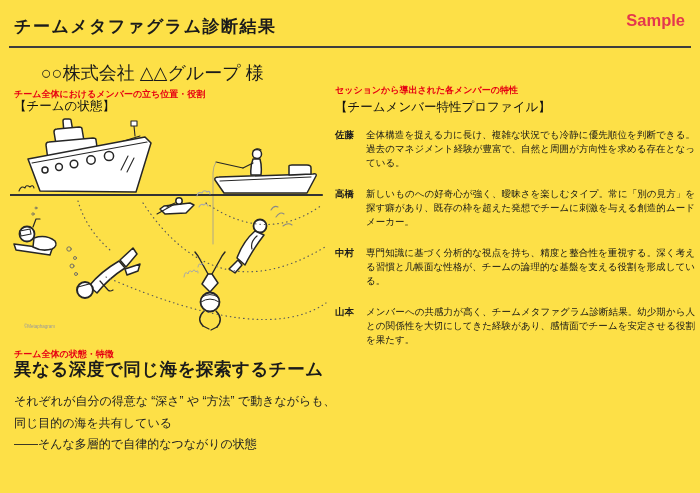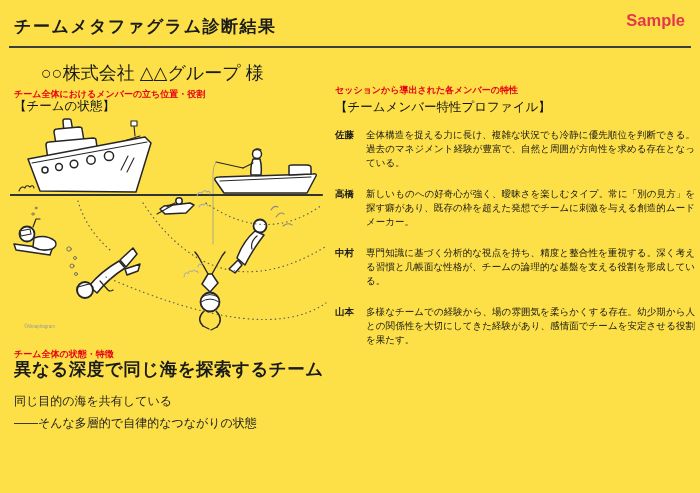--- a/index.html
+++ b/index.html
@@ -133,20 +133,21 @@
         <path d="M68,84 Q76,112 100,133"></path>
       </g>
 
       <text x="14" y="211" font-size="4.5" fill="#9a9a9a" stroke="none">©Metaphagram</text>
     </g>
   </svg>
 
   <div class="lbl state-label">チーム全体の状態・特徴</div>
   <h2 class="headline">異なる深度で同じ海を探索するチーム</h2>
   <div class="desc">
+    <div>それぞれが自分の得意な “深さ” や “方法” で動きながらも、</div>
     <div>同じ目的の海を共有している</div>
     <div>――そんな多層的で自律的なつながりの状態</div>
   </div>
 
   <div class="right-col">
     <div class="lbl">セッションから導出された各メンバーの特性</div>
     <div class="sec">【チームメンバー特性プロファイル】</div>
     <div class="members">
       <div class="member">
         <div class="mname">佐藤</div>
@@ -155,18 +156,18 @@
       <div class="member">
         <div class="mname">高橋</div>
         <div class="mdesc">新しいものへの好奇心が強く、曖昧さを楽しむタイプ。常に「別の見方」を探す癖があり、既存の枠を超えた発想でチームに刺激を与える創造的ムードメーカー。</div>
       </div>
       <div class="member">
         <div class="mname">中村</div>
         <div class="mdesc">専門知識に基づく分析的な視点を持ち、精度と整合性を重視する。深く考える習慣と几帳面な性格が、チームの論理的な基盤を支える役割を形成している。</div>
       </div>
       <div class="member">
         <div class="mname">山本</div>
-        <div class="mdesc">多様なチームでの経験から、場の雰囲気を柔らかくする存在。幼少期から人との関係性を大切にしてきた経験があり、感情面でチームを安定させる役割を果たす。</div>
+        <div class="mdesc">メンバーへの共感力が高く、チームメタファグラム診断結果。幼少期から人との関係性を大切にしてきた経験があり、感情面でチームを安定させる役割を果たす。</div>
       </div>
     </div>
   </div>
 
 </div>
 
 </body></html>

